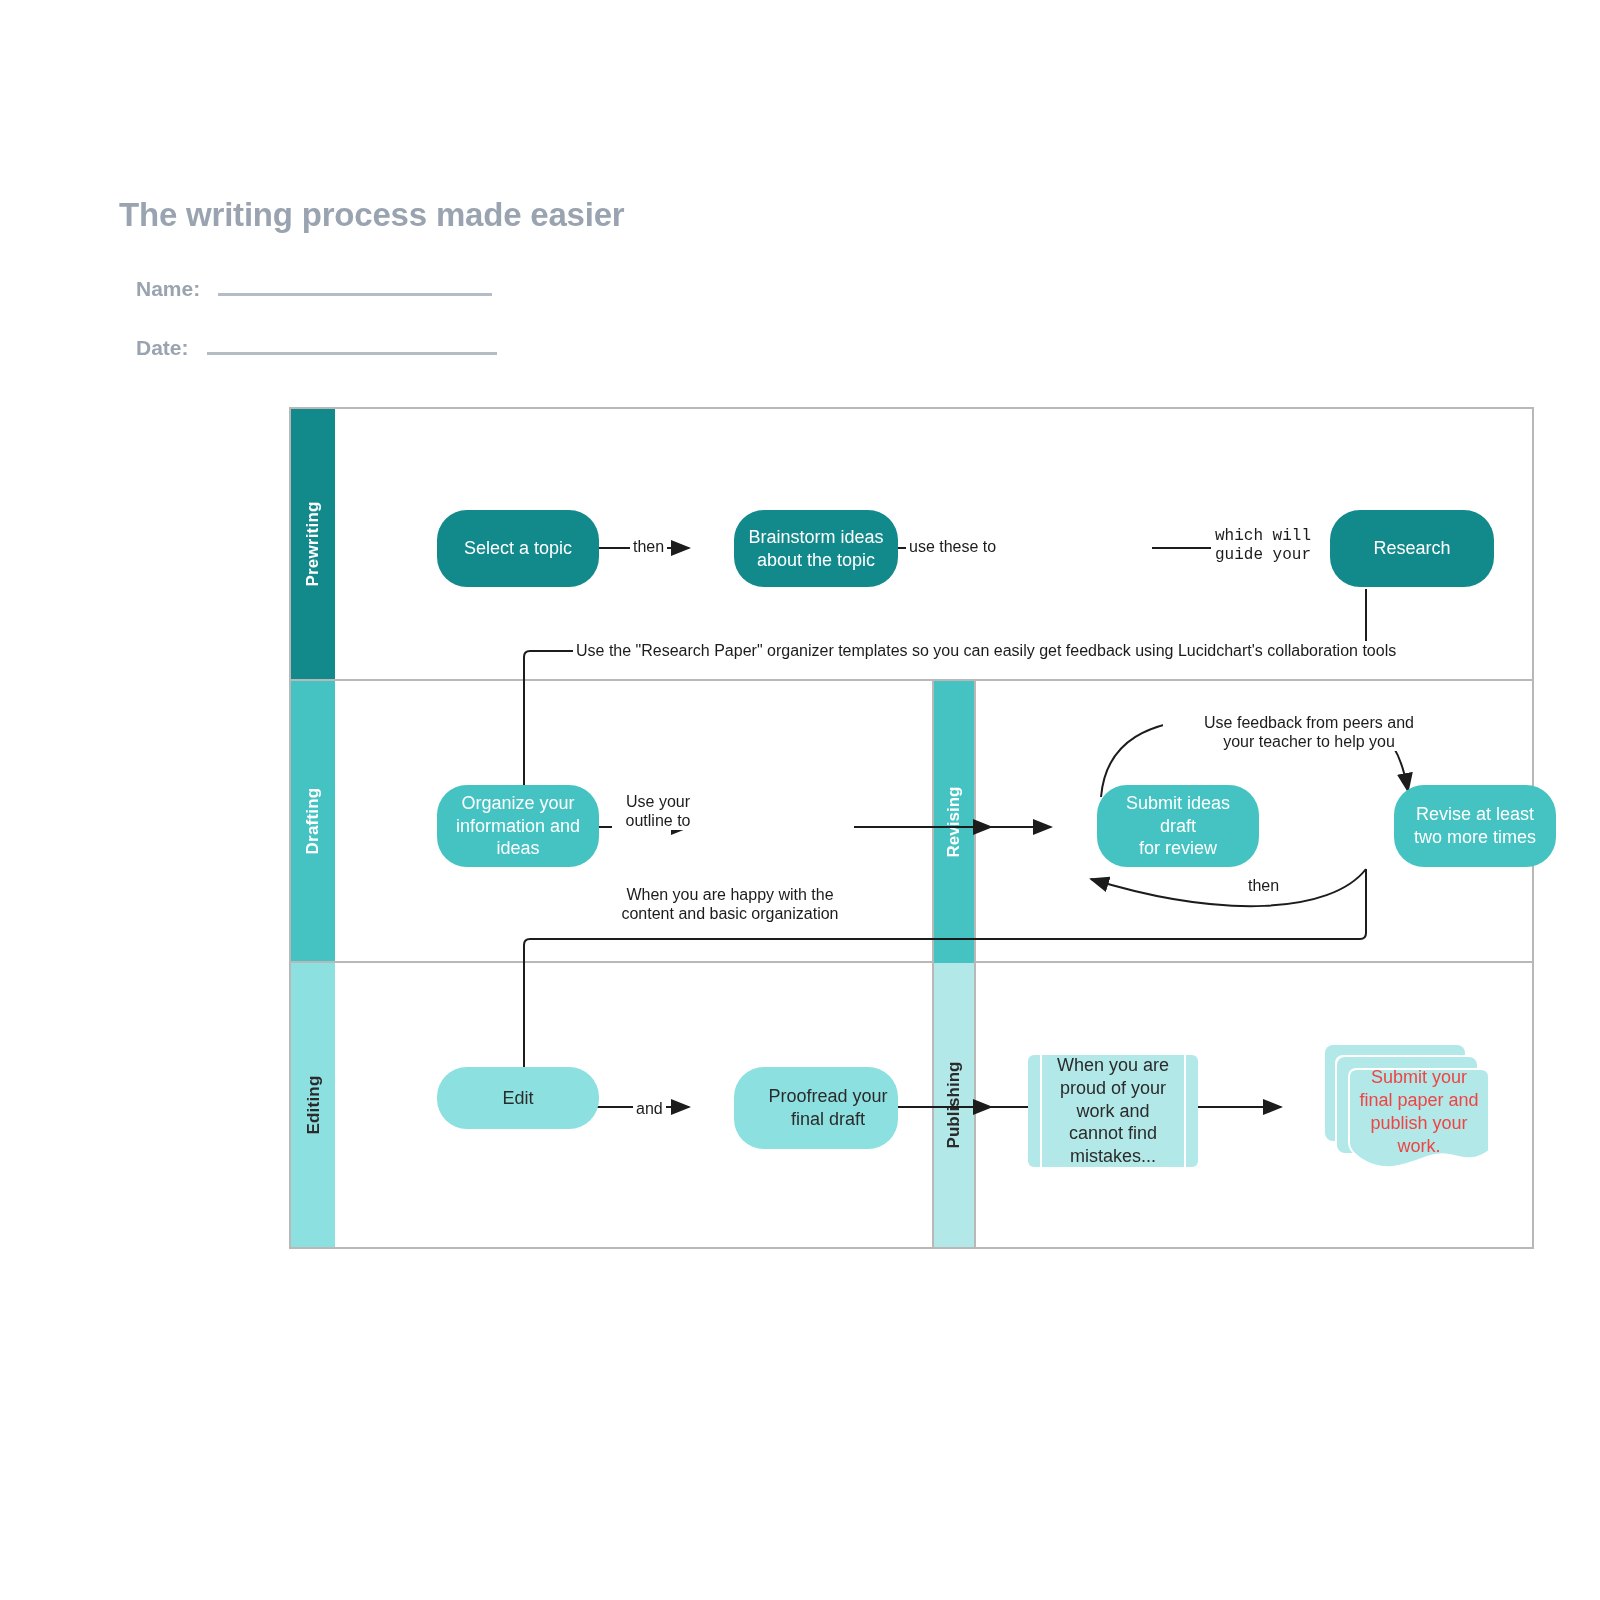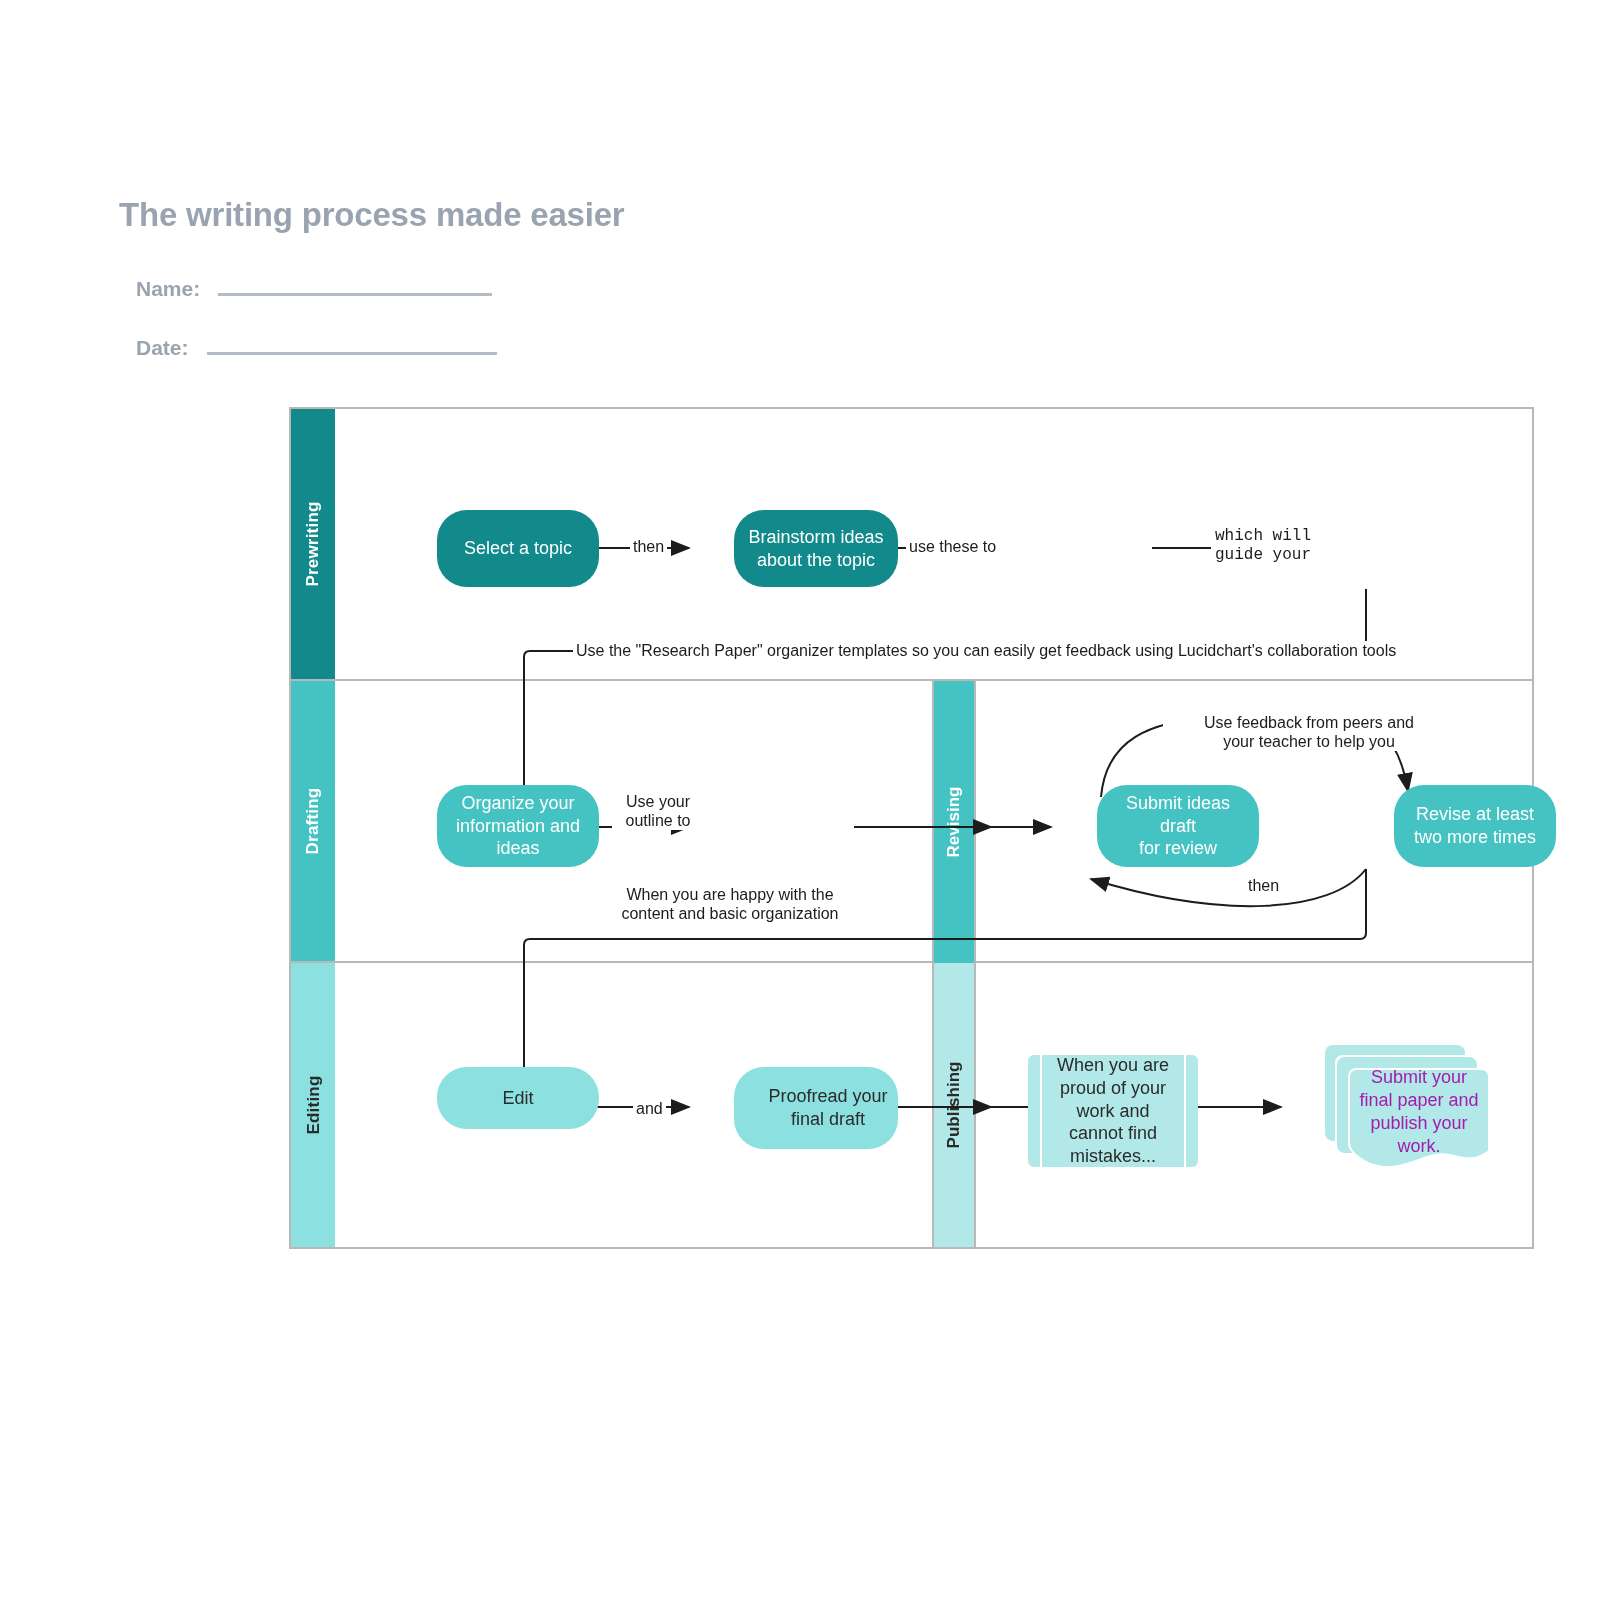--- a/index.html
+++ b/index.html
@@ -143,21 +143,21 @@
     background: #b2e8e8;
   }
   .multidoc .label {
     position: absolute;
     display: flex;
     align-items: center;
     justify-content: center;
     text-align: center;
     font-size: 18px;
     line-height: 1.27;
-    color: #a21caf;
+    color: #ef4444;
   }
 
   
   .clabel {
     position: absolute;
     font-size: 16px;
     line-height: 1.2;
     color: #1c1c1c;
     background: #ffffff;
     text-align: center;
@@ -250,20 +250,23 @@
         <div class="node rounded t-dark" style="left:102px; top:101px; width:162px; height:77px;">
           <span>Select a topic</span>
         </div>
 
         <div class="node rounded t-dark" style="left:399px; top:101px; width:164px; height:77px; white-space:pre-line;">
           <span style="white-space:pre-line;">Brainstorm ideas
 about the topic</span>
         </div>
 
 
+        <div class="node rounded t-dark" style="left:995px; top:101px; width:164px; height:77px;">
+          <span>Research</span>
+        </div>
 
         <div class="clabel nowrap" style="left:295px; top:128px;">then</div>
 
         <div class="clabel nowrap" style="left:571px; top:128px;">use these to</div>
 
         <div class="clabel" style="left:876px; top:118px; width:104px;font-family:Liberation Mono, monospace;">which will
 guide your</div>
 
         <div class="clabel nowrap" style="left:238px; top:232px;">Use the "Research Paper" organizer templates so you can easily get feedback using Lucidchart's collaboration tools</div>
       </div>

